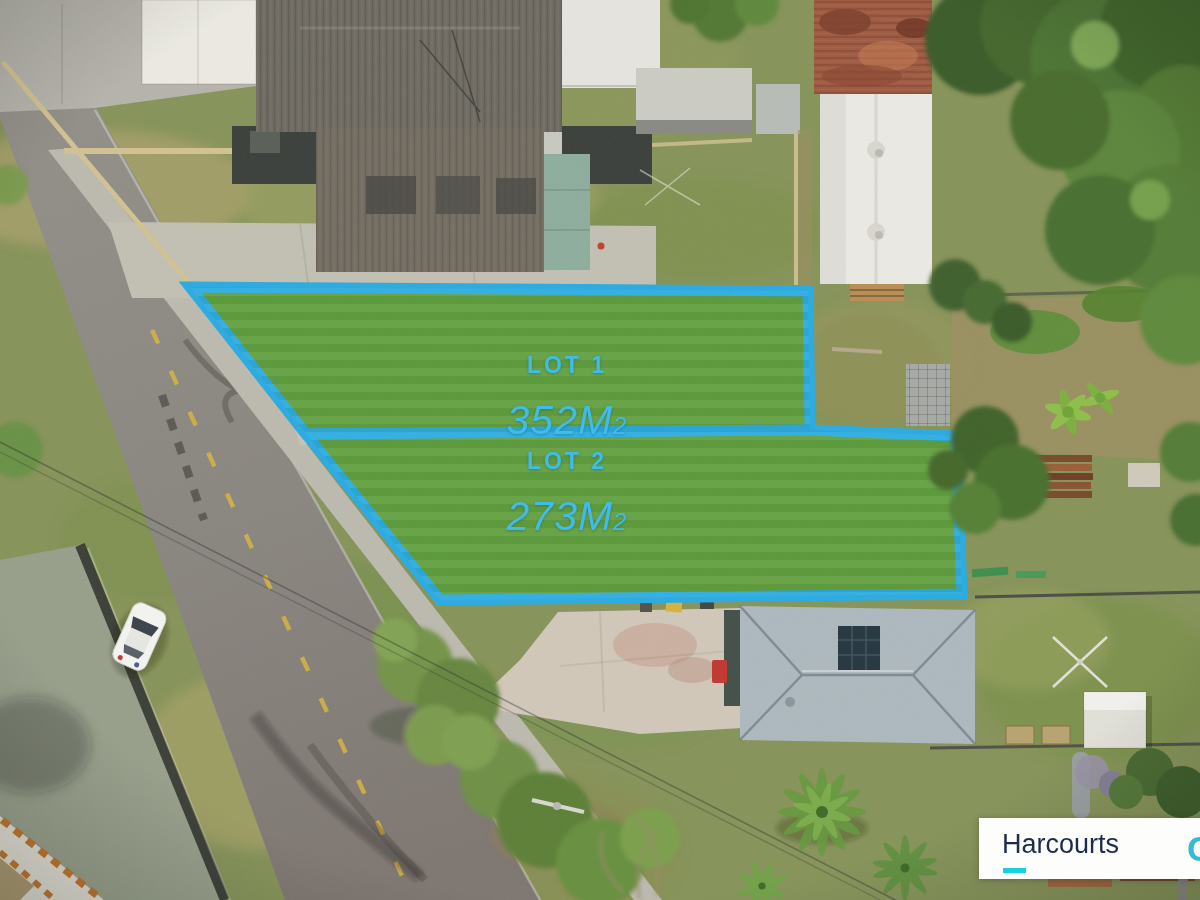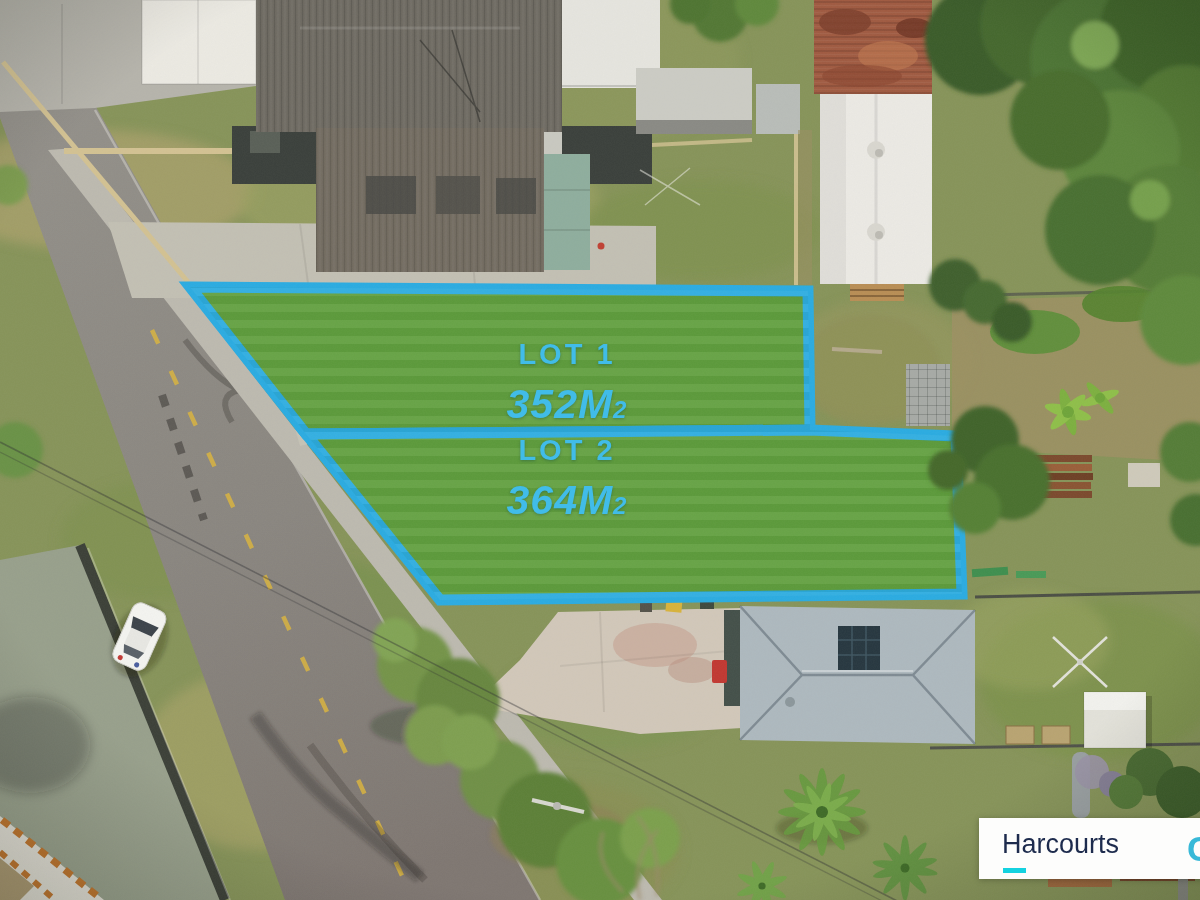--- a/index.html
+++ b/index.html
@@ -1,22 +1,22 @@
 <!DOCTYPE html>
 <html><head>
 <meta charset="utf-8">
 <style>
   html,body{margin:0;padding:0;background:#1a1a1a;}
   .stage{position:relative;width:1200px;height:900px;overflow:hidden;
          font-family:"Liberation Sans",sans-serif;background:#87945a;}
   svg.scene{position:absolute;left:0;top:0;}
   .lot-label{position:absolute;text-align:center;line-height:1;pointer-events:none;
              text-shadow:0 1px 3px rgba(0,45,70,.30);}
-  .lot-name{font-size:29px;font-weight:bold;letter-spacing:3px;}
-  .lot-area{font-size:41px;font-weight:bold;font-style:italic;letter-spacing:1px;margin-top:15px;}
+  .lot-name{font-size:23px;font-weight:bold;letter-spacing:3px;margin-top:14px;}
+  .lot-area{font-size:41px;font-weight:normal;font-style:italic;letter-spacing:1px;margin-top:23px;}
   .lot-area .sub{font-size:24px;font-style:italic;}
   .logo{position:absolute;left:979px;top:818px;width:230px;height:61px;background:#fdfdfc;
         overflow:hidden;box-shadow:0 1px 6px rgba(0,0,0,.25);}
   .brand{position:absolute;left:23px;top:11px;font-size:27px;font-weight:normal;letter-spacing:0px;}
   .brand-suffix{position:absolute;left:208px;top:11px;font-size:35px;font-weight:bold;}
   .brand-underline{position:absolute;left:24px;top:50px;width:23px;height:5px;}
 </style>
 </head>
 <body>
 
@@ -355,21 +355,21 @@
   <rect width="1200" height="900" filter="url(#noise)" opacity=".55"></rect>
   <rect width="1200" height="900" fill="url(#vig)"></rect>
 </svg>
 
 <div class="lot-label" style="left: 447px; top: 340px; width: 240px; color: rgb(65, 188, 232);">
   <div class="lot-name">LOT 1</div>
   <div class="lot-area"><span>352M</span><span class="sub">2</span></div>
 </div>
 <div class="lot-label" style="left: 447px; top: 436px; width: 240px; color: rgb(65, 188, 232);">
   <div class="lot-name">LOT 2</div>
-  <div class="lot-area"><span>364M</span><span class="sub">2</span></div>
+  <div class="lot-area"><span>273M</span><span class="sub">2</span></div>
 </div>
 
 <div class="logo">
   <span class="brand" style="color: rgb(29, 43, 77);">Harcourts</span>
   <span class="brand-suffix" style="color: rgb(56, 185, 216);">C</span>
   <span class="brand-underline" style="background-color: rgb(20, 210, 224);"></span>
 </div>
 </div>
 
 </body></html>

